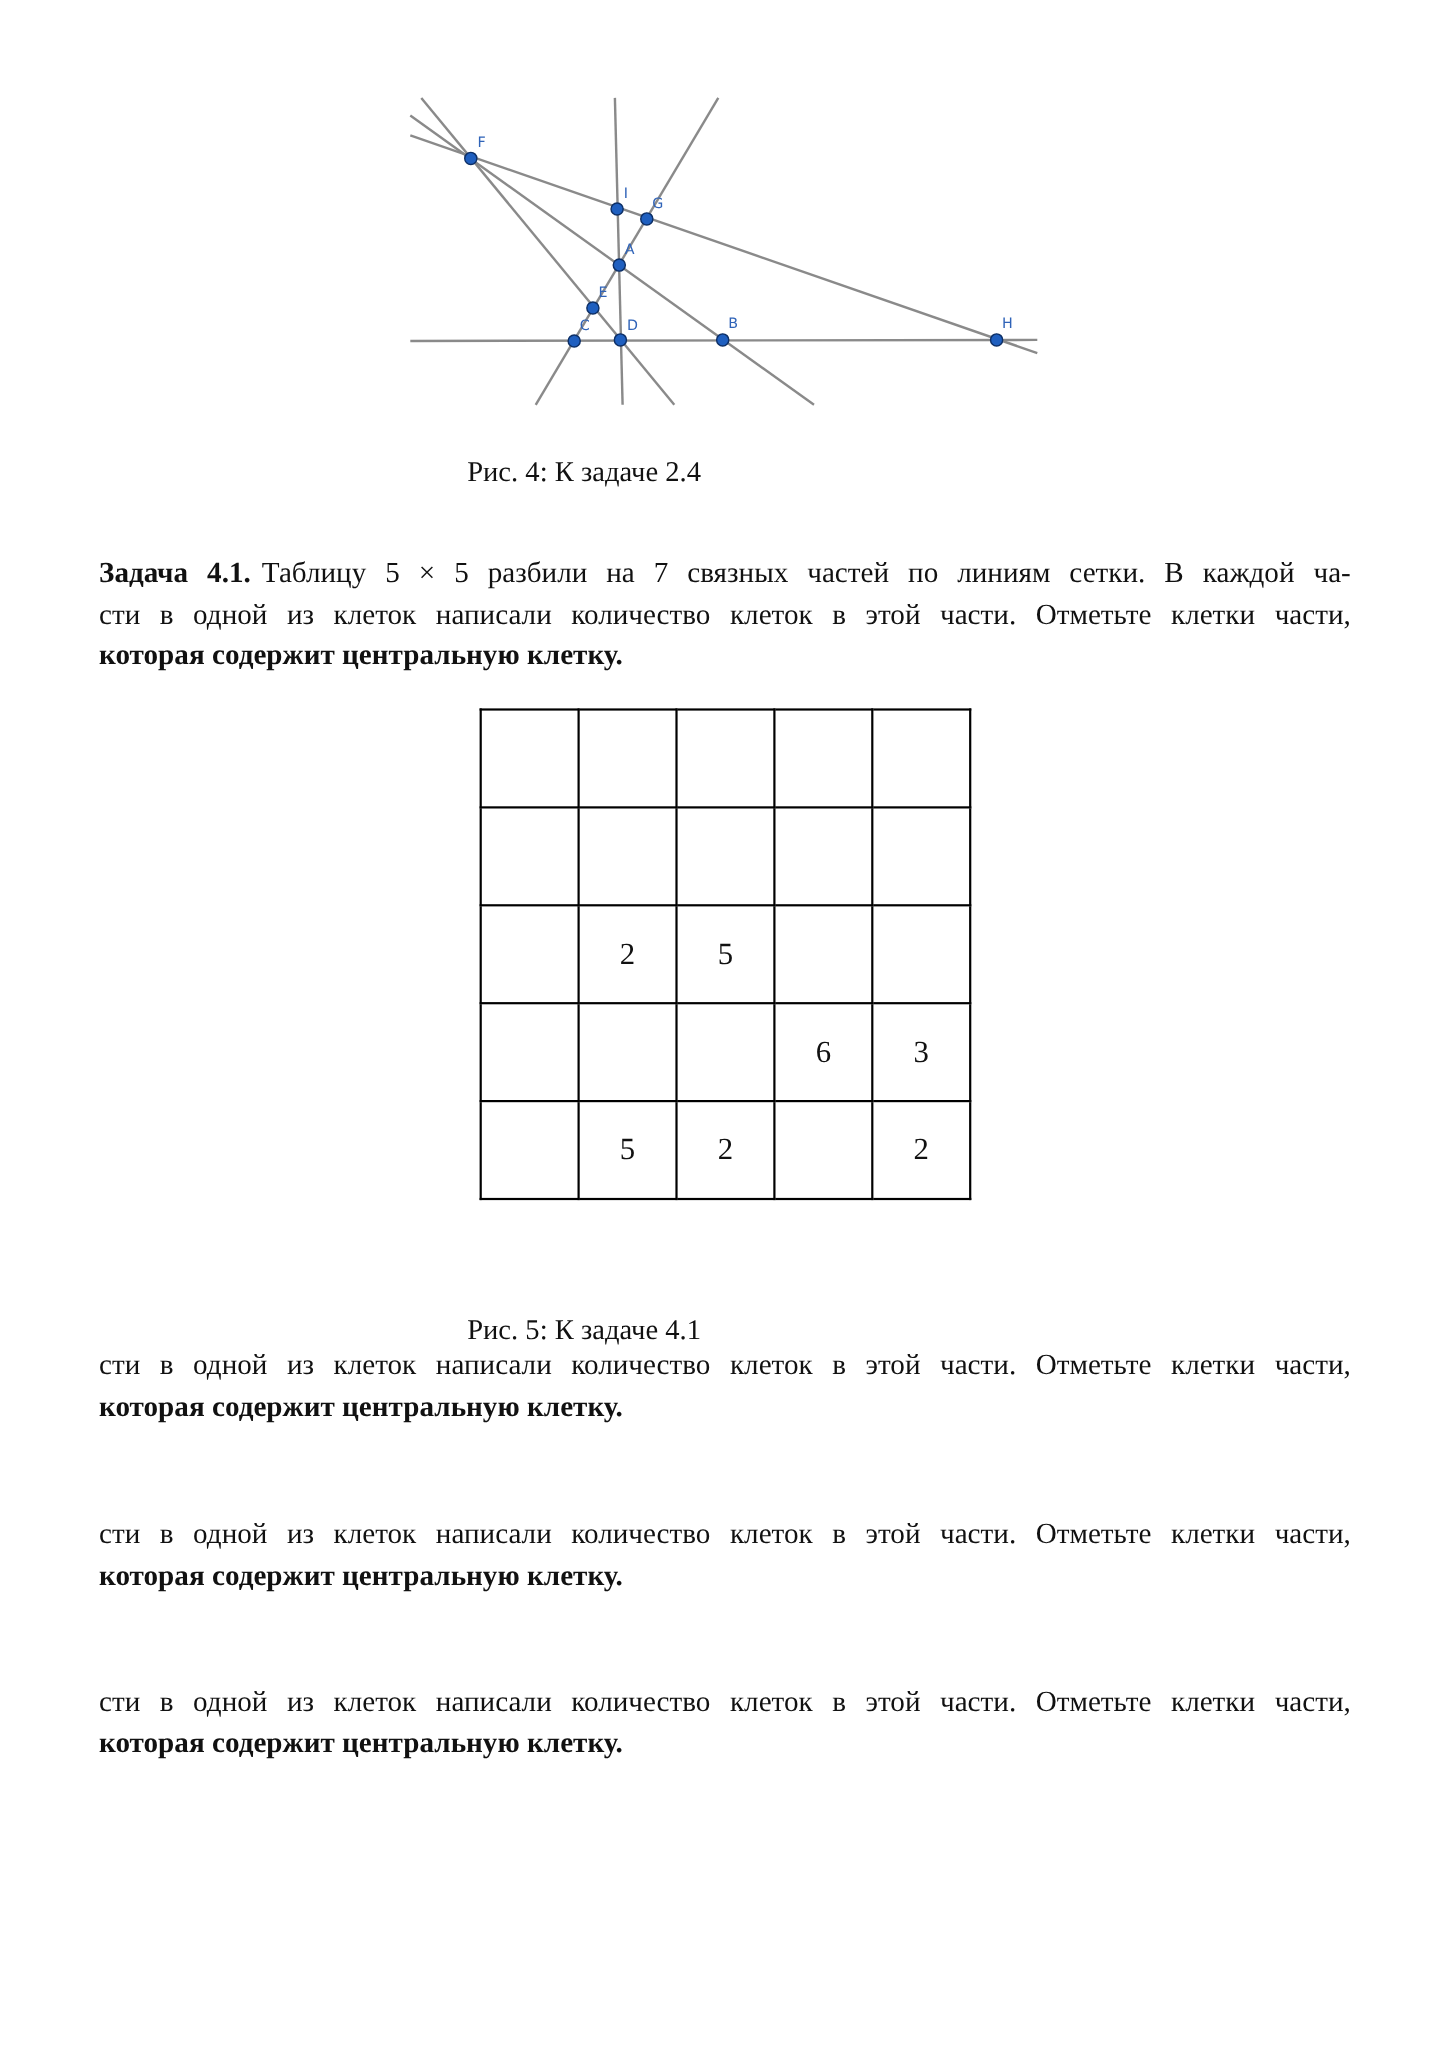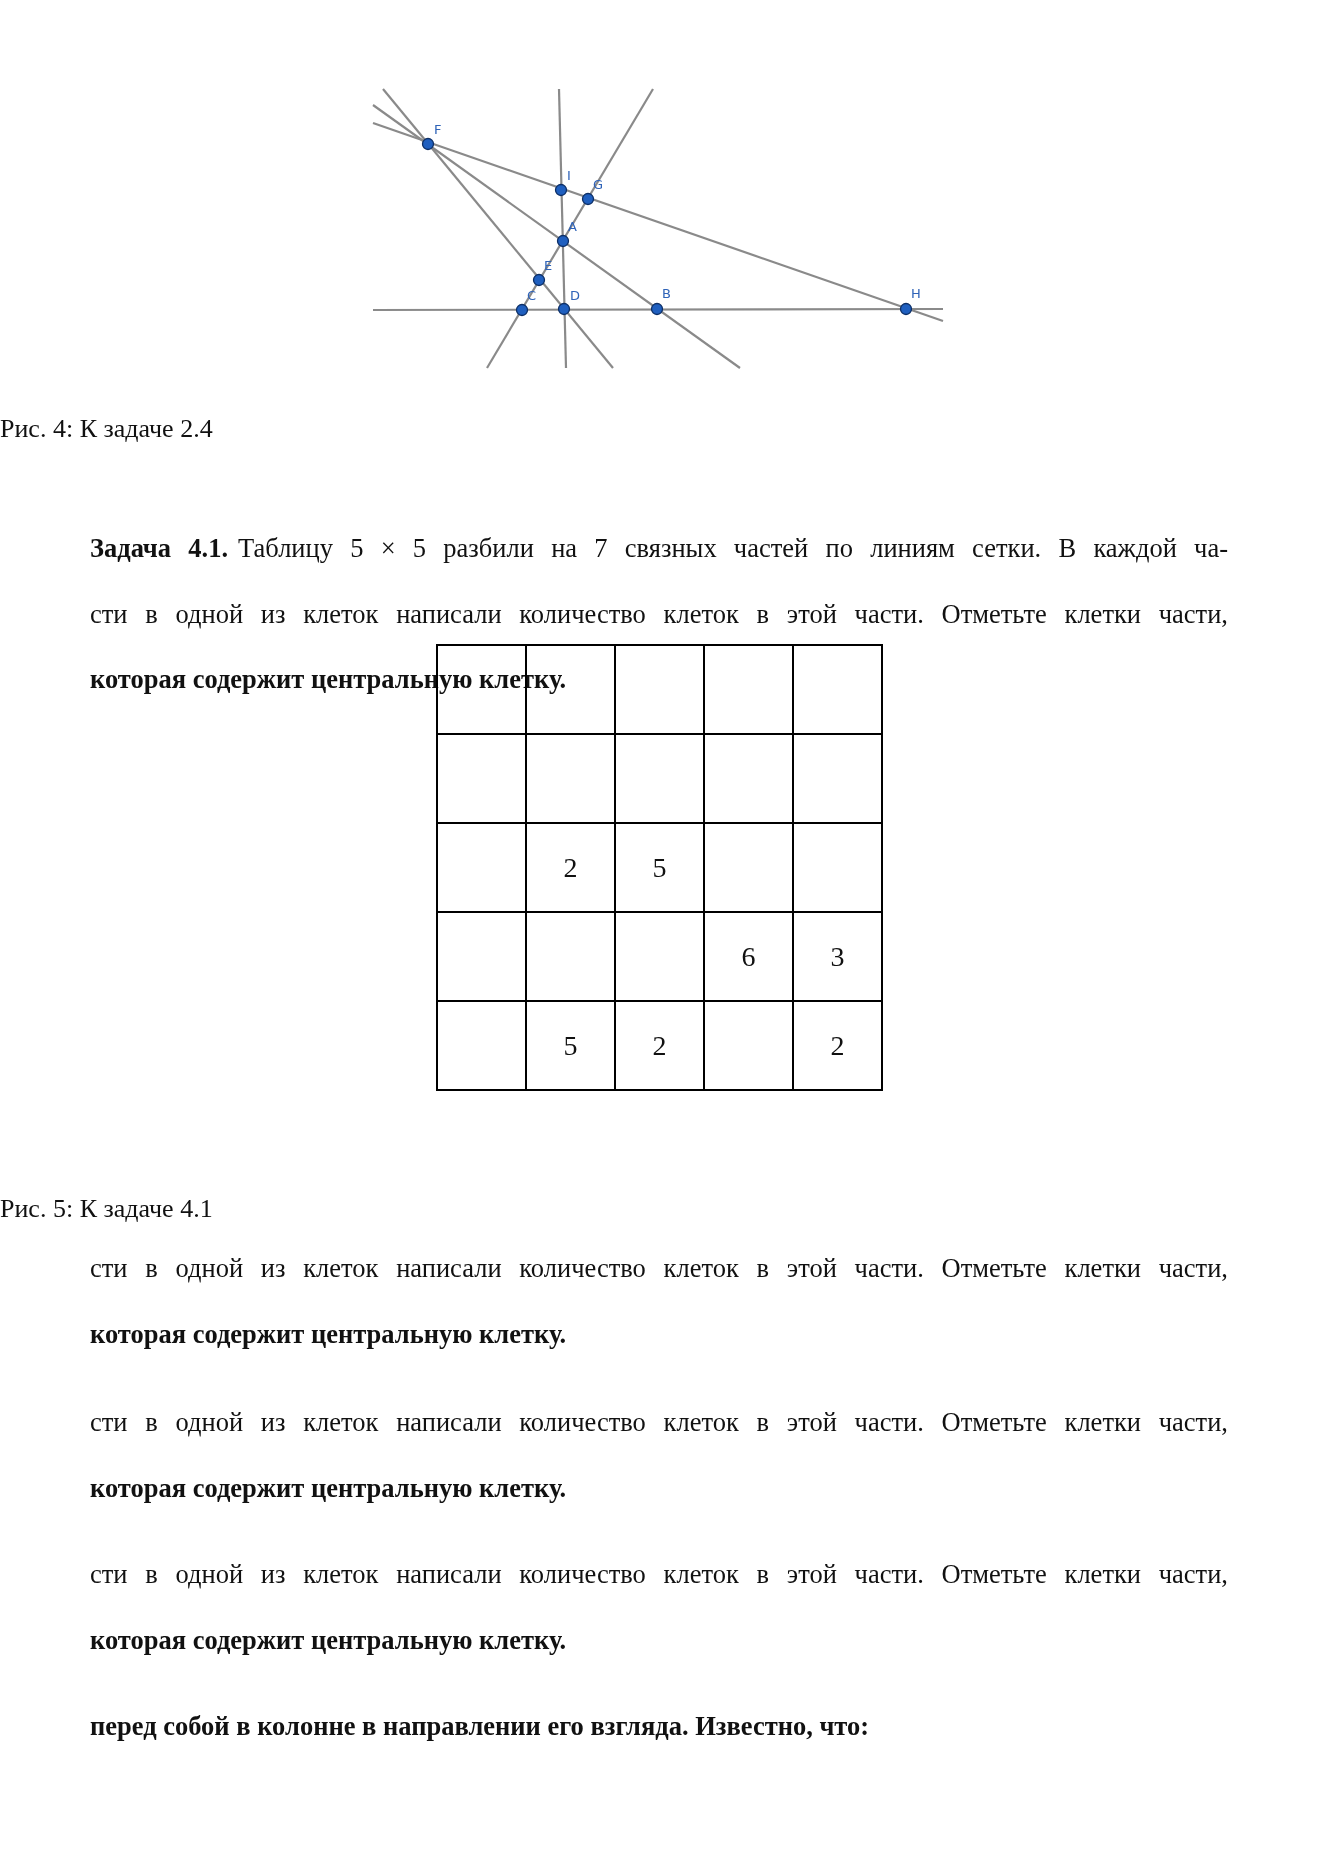--- a/index.html
+++ b/index.html
@@ -1,23 +1,23 @@
 <!DOCTYPE html>
 <html><head>
 <meta charset="utf-8">
 <style>
   html, body { margin: 0; padding: 0; background: #ffffff; }
   body { width: 1317px; height: 1869px; position: relative; overflow: hidden;
          font-family: "Liberation Serif", "DejaVu Serif", serif; color: #111; }
   .fig { position: absolute; left: 0; top: 0; }
-  .caption { position: absolute; left: 0; width: 1062px; text-align: left;
+  .caption { position: absolute; left: 0; width: 1062px; text-align: center;
              font-size: 26px; line-height: 30px; }
   .task { position: absolute; left: 90px; width: 1138px; font-size: 26.5px;
           line-height: 37.5px; text-align: justify; }
-  .task .line { display: block; white-space: nowrap; text-align-last: justify; margin-top: 28px; }
+  .task .line { display: block; white-space: nowrap; text-align-last: justify; }
   .task .line.last { text-align-last: left; font-weight: bold; }
   .task b { font-weight: bold; margin-right: 10px; }
   .grid { position: absolute; left: 436px; top: 644px; border-collapse: collapse; }
   .grid td { width: 87px; height: 87px; border: 2px solid #000; text-align: center;
              vertical-align: middle; font-size: 28px; padding: 0; }
   .pt-label { font-family: "DejaVu Sans", sans-serif; font-size: 13px; fill: #2f63b8; }
 </style>
 </head>
 <body>
 
@@ -119,14 +119,13 @@
   <span class="line">сти в одной из клеток написали количество клеток в этой части. Отметьте клетки части,</span>
   <span class="line last">которая содержит центральную клетку.</span>
 </div>
 
 <div class="task" style="top:1528px;">
   <span class="line">сти в одной из клеток написали количество клеток в этой части. Отметьте клетки части,</span>
   <span class="line last">которая содержит центральную клетку.</span>
 </div>
 
 <div class="task" style="top:1680px;">
-  <span class="line last">перед собой в колонне в направлении его взгляда. Известно, что:</span>
 </div>
 
 </body></html>

